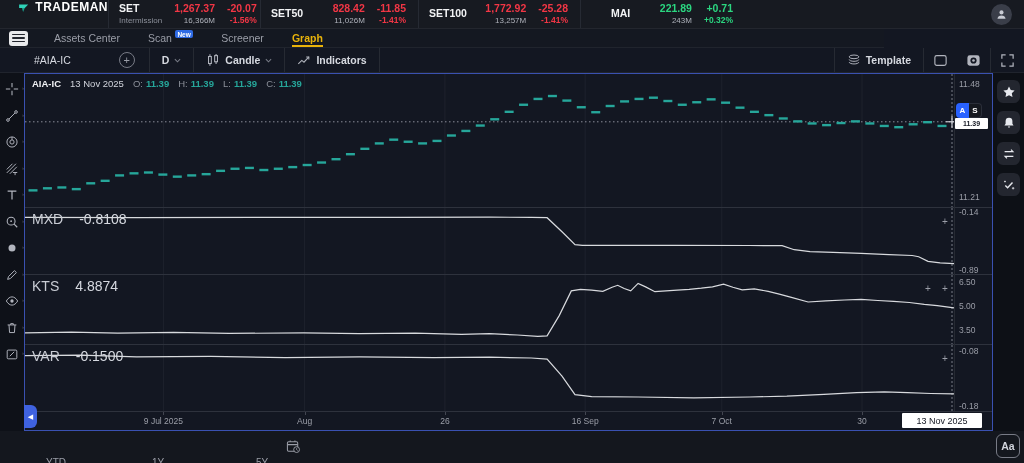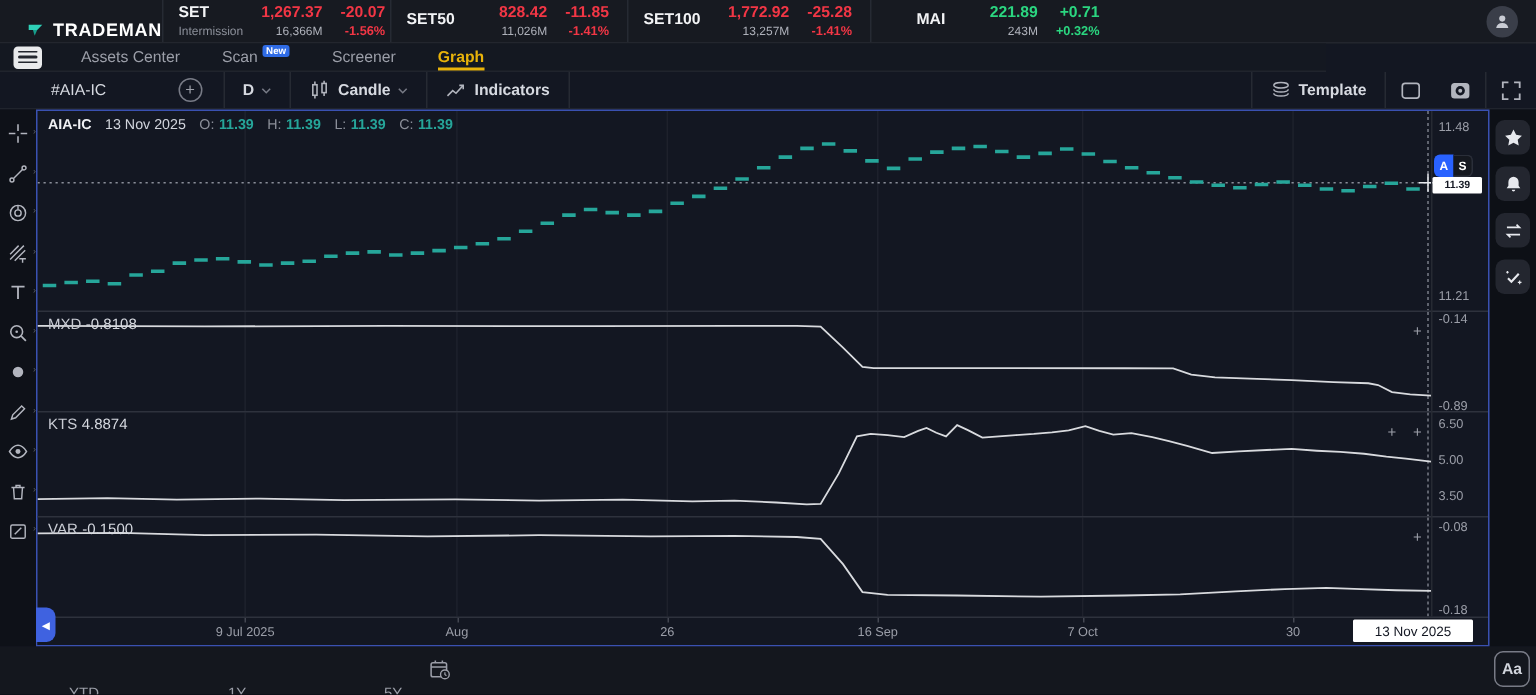--- a/index.html
+++ b/index.html
@@ -2,21 +2,21 @@
 <html><head>
 <meta charset="utf-8">
 <style>
   * { margin:0; padding:0; box-sizing:border-box; }
   html,body { background:#0b0e14; }
   body { font-family:"Liberation Sans", sans-serif; -webkit-user-select:none; }
   .app { position:relative; width:1024px; height:463px; background:#131722; overflow:hidden; color:#d1d4dc; }
 
   
   .ticker-bar { position:absolute; left:0; top:0; width:1024px; height:29px; background:#171a21; display:flex; align-items:stretch; border-bottom:1px solid #23262e; }
-  .logo { width:108px; display:flex; align-items:center; gap:6px; padding-left:18px;margin-top:12px; }
+  .logo { width:108px; display:flex; align-items:flex-start; gap:6px; padding-left:18px; }
   .logo-text { font-size:12px; font-weight:bold; color:#fff; letter-spacing:.5px; }
   .idx { display:grid; grid-template-columns:1fr auto auto; column-gap:12px; align-items:center; padding:2px 12px 2px 10px; border-left:1px solid #262a33; }
   .idx > div { display:flex; flex-direction:column; justify-content:center; line-height:11px; }
   .idx .r { align-items:flex-end; }
   .idx-name { font-size:10.5px; font-weight:bold; color:#f2f3f5; }
   .idx-sub { font-size:8px; color:#8b8f99; margin-top:1px; }
   .idx-val, .idx-chg { font-size:10.5px; font-weight:bold; }
   .idx-vol { font-size:8px; color:#aeb1ba; margin-top:1px; }
   .idx-pct { font-size:8.5px; font-weight:bold; margin-top:1px; }
   .dn { color:#f23645; } .up { color:#2bd680; }
@@ -59,21 +59,21 @@
   
   .chart-widget { flex:1; position:relative; background:#131722; border:1px solid rgba(72,102,225,0.75); }
   .panel { position:relative; width:100%; }
   .panel + .panel { border-top:1px solid #2e323d; }
   .panel svg.plot { position:absolute; left:0; top:0; }
   .legend { position:absolute; left:7px; top:4px; display:flex; gap:9px; align-items:center; font-size:9.5px; z-index:3; }
   .legend .sym { font-weight:bold; color:#f0f1f4; }
   .legend .date { color:#d1d4dc; }
   .legend .k { color:#8b8f99; }
   .legend .v { color:#26a69a; font-weight:bold; }
-  .pane-title { position:absolute; left:7px; top:3px; display:flex; gap:3px; font-size:10px; color:#c9ccd4; z-index:3; }
+  .pane-title { position:absolute; left:7px; top:3px; display:flex; gap:16px; font-size:14px; color:#c9ccd4; z-index:3; }
   .pane-title .pv { color:#d6d9e0; }
   .axis-label { position:absolute; font-size:8.5px; color:#9b9ea8; white-space:nowrap; z-index:2; }
   .plus-marker { position:absolute; font-size:10px; color:#9b9ea8; z-index:2; line-height:10px; }
   .axis-sep { position:absolute; top:0; width:1px; background:#262a33; z-index:1; }
 
   .as-group { position:absolute; z-index:4; display:flex; }
   .as-a { width:13px; height:15px; background:#2962ff; color:#fff; font-size:8px; font-weight:bold; display:flex; align-items:center; justify-content:center; border-radius:4px 0 0 4px; cursor:pointer; }
   .as-s { width:13px; height:15px; background:#15181f; color:#fff; font-size:8px; font-weight:bold; display:flex; align-items:center; justify-content:center; border-radius:0 4px 4px 0; border:1px solid #2a2e39; border-left:none; cursor:pointer; }
   .price-tag { position:absolute; z-index:3; width:33px; height:11px; background:#fff; color:#131722; font-size:7px; font-weight:bold; display:flex; align-items:center; justify-content:center; border-radius:1px; }
 

